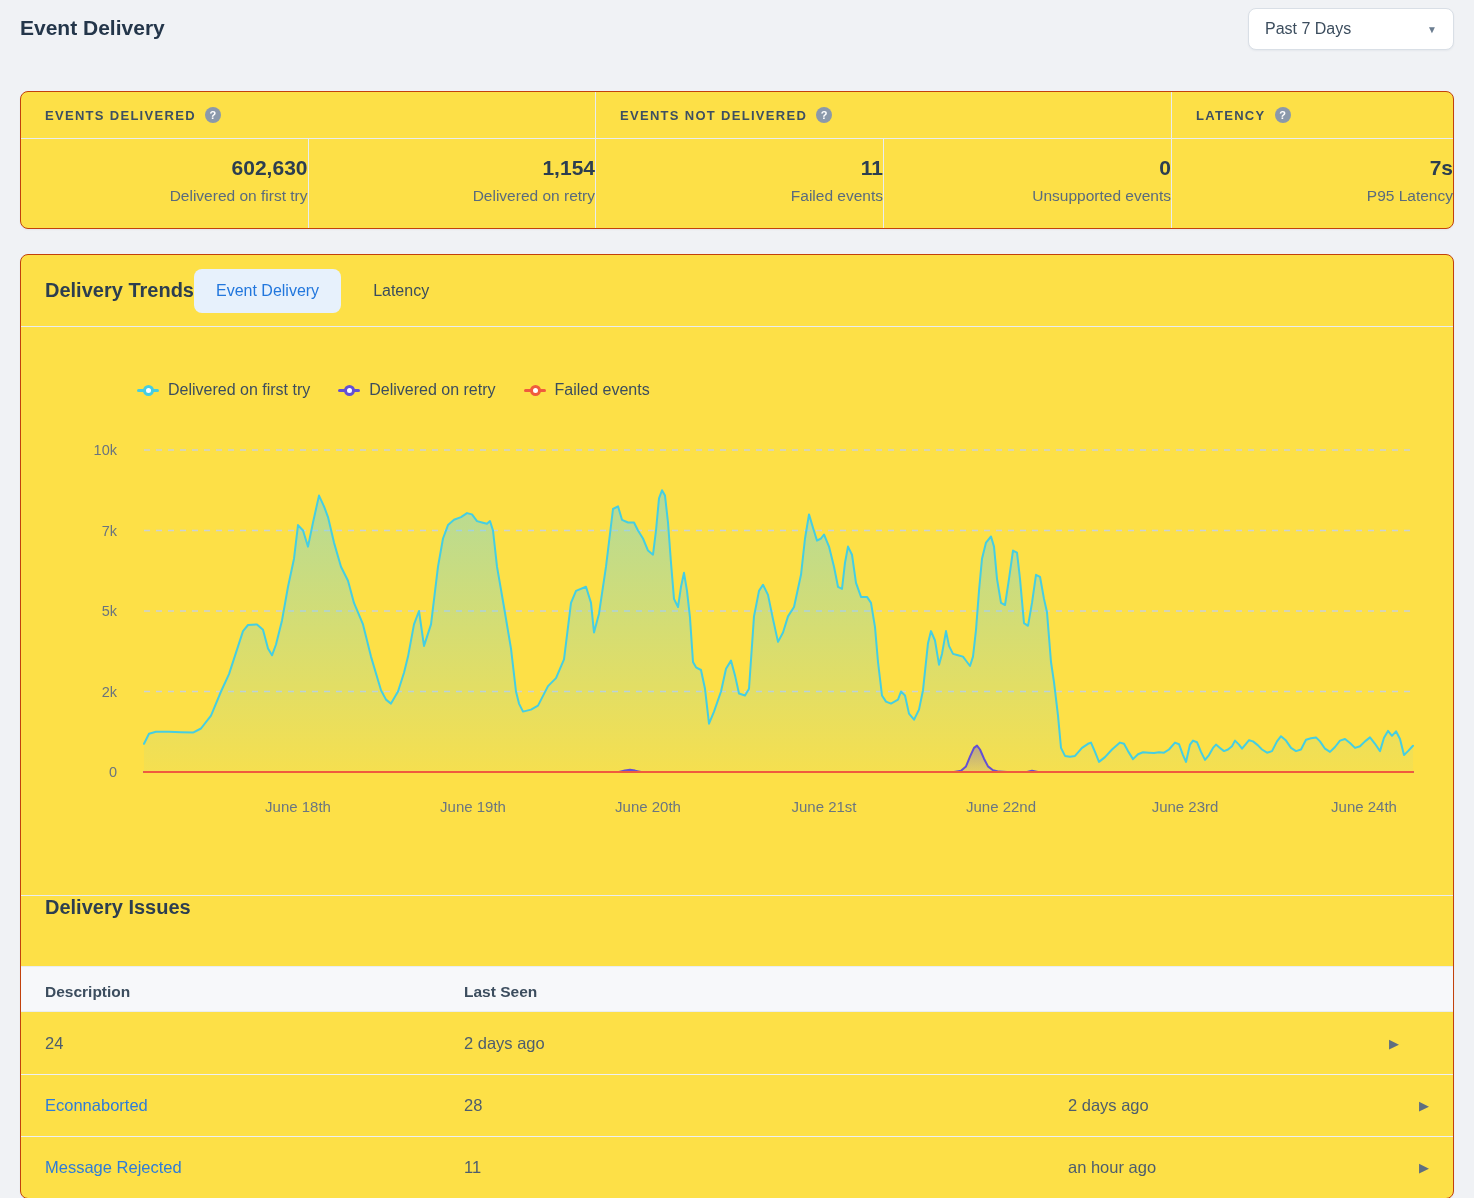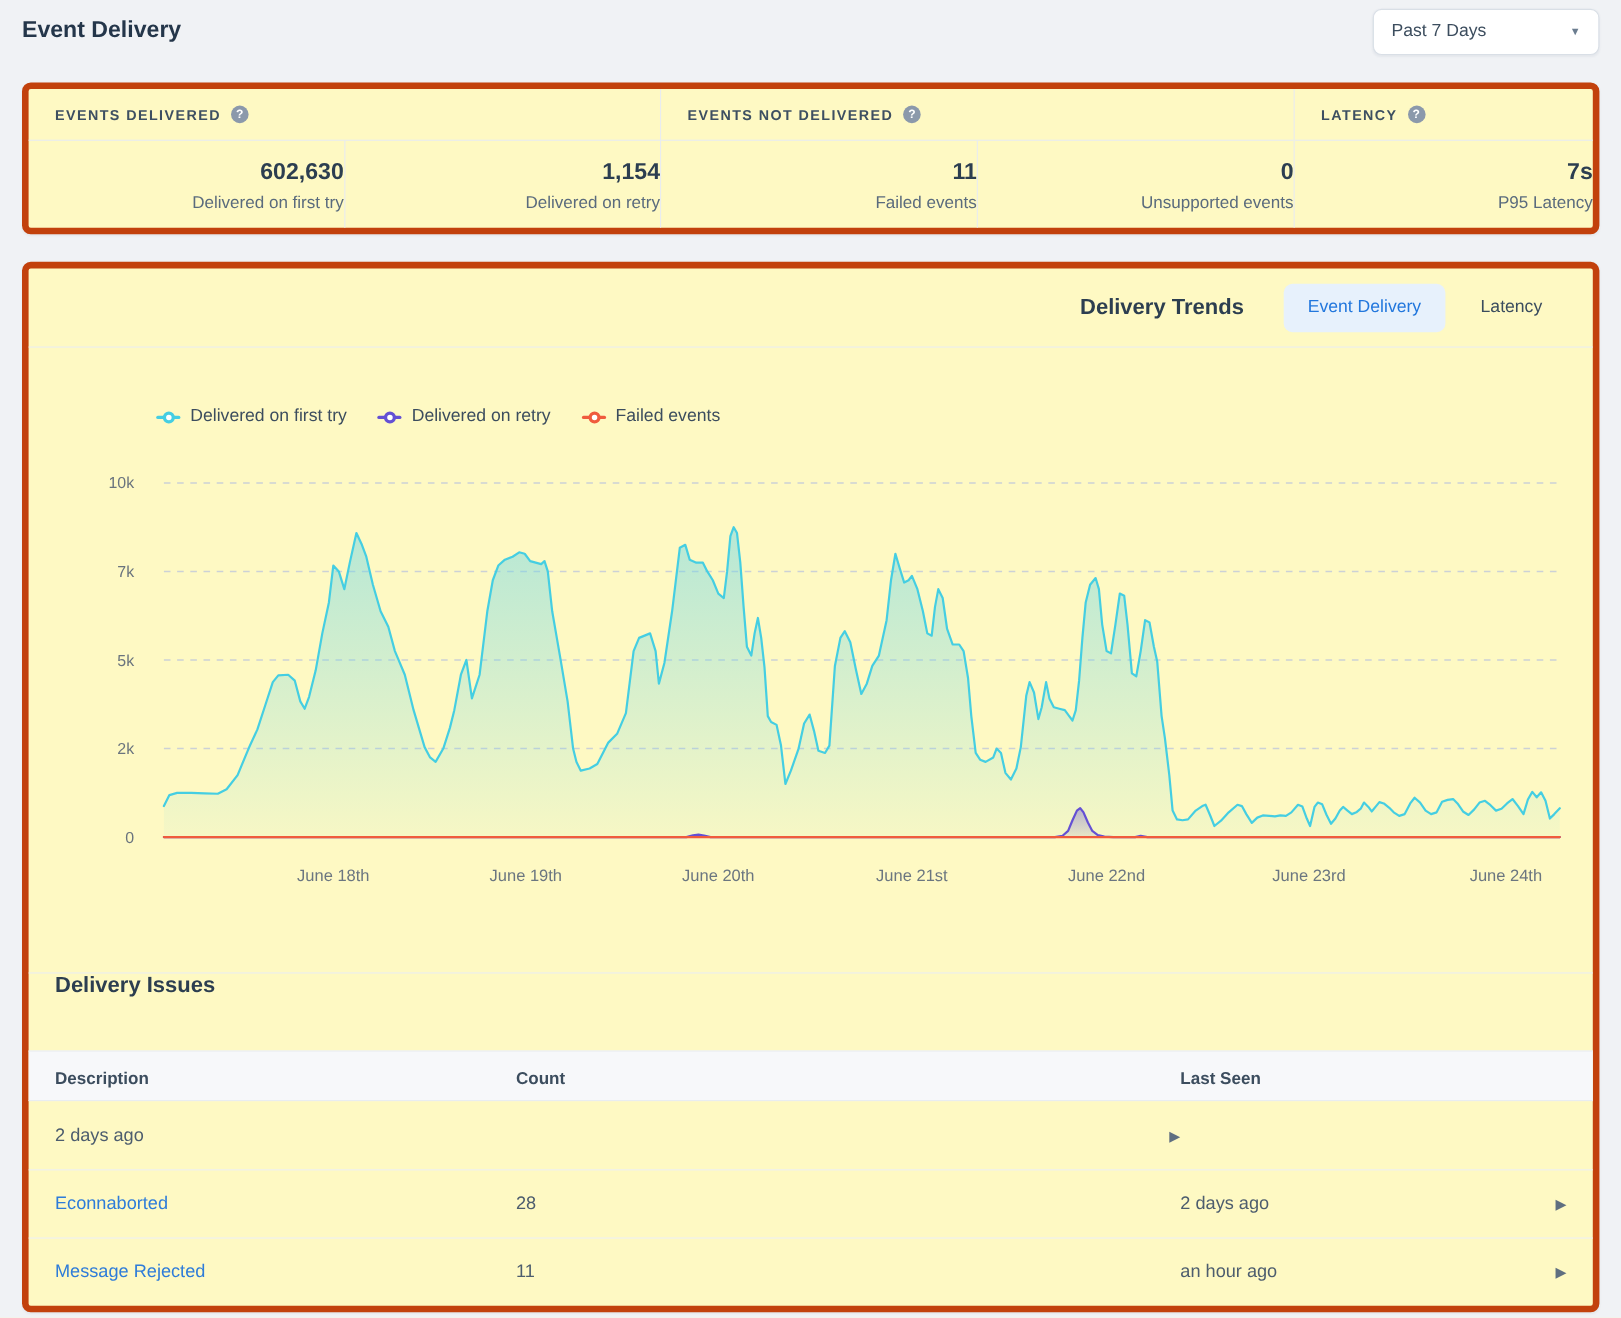--- a/index.html
+++ b/index.html
@@ -12,39 +12,39 @@
   
   .page-header { height:75px; padding:8px 20px 0 20px; display:flex; justify-content:space-between; align-items:flex-start; }
   .page-title { font-size:21px; font-weight:700; color:#24364a; margin-top:8px; }
   .select-btn {
     width:206px; height:42px; background:#fff; border:1px solid #d9dfe6; border-radius:8px;
     display:flex; align-items:center; justify-content:space-between; padding:0 16px;
     font-size:16px; color:#3c4d5e; cursor:pointer; box-shadow:0 1px 2px rgba(20,40,70,.05);
   }
   .caret { font-size:10px; color:#6b7d90; }
   
-  .card { background:#fef9c3; border:6px solid #c2410c; border-radius:8px; margin:0 20px; box-shadow:0 1px 2px rgba(23,43,66,.05); }
+  .card { background:#fde047; border:1px solid #c2410c; border-radius:8px; margin:16px 20px; box-shadow:0 1px 2px rgba(23,43,66,.05); }
   
   .stats-card { height:138px; display:flex; }
   .stat-group { display:flex; flex-direction:column; }
   .stat-group.g1 { width:575px; border-right:1px solid #e8ecf0; }
   .stat-group.g2 { width:576px; border-right:1px solid #e8ecf0; }
   .stat-group.g3 { flex:1; }
   .stat-group-header { height:47px; border-bottom:1px solid #e8ecf0; display:flex; align-items:center; gap:9px; padding-left:24px;
     font-size:13px; font-weight:700; letter-spacing:1.3px; color:#3d4f61; }
   .help-icon { width:16px; height:16px; border-radius:50%; background:#8b99ab; color:#fff; font-size:11px; font-weight:700;
     display:inline-flex; align-items:center; justify-content:center; cursor:pointer; letter-spacing:0; }
   .stat-metrics { display:flex; flex:1; }
   .metric { flex:1; padding:17px 0 0 24px;text-align:right; }
   .metric + .metric { border-left:1px solid #e8ecf0; }
   .metric-value { font-size:21px; font-weight:700; color:#2c3e50; }
   .metric-label { font-size:15.5px; color:#5a6b7d; margin-top:7px; }
   
   .main-card { margin-top:25px; }
-  .trends-header { height:72px; border-bottom:1px solid #e9edf0; display:flex; align-items:center; justify-content:flex-end; padding:0 24px;gap:36px; }
+  .trends-header { height:72px; border-bottom:1px solid #e9edf0; display:flex; align-items:center; justify-content:flex-start; padding:0 24px; }
   .section-title { font-size:20px; font-weight:700; color:#2c3e50; }
   .tabs { display:flex; align-items:center; gap:10px; }
   .tab { font-size:16px; padding:13px 22px; border-radius:8px; color:#3a4c5e; cursor:pointer; }
   .tab.active { background:#e7f1fc; color:#2277dd; }
   
   .chart-wrap { position:relative; height:568px; }
   .legend { position:absolute; top:54px; left:116px; display:flex; gap:28px; align-items:center; }
   .legend-item { display:flex; align-items:center; gap:9px; font-size:16px; color:#3c4d5e; cursor:pointer; }
   .lg-marker { position:relative; width:22px; height:11px; display:flex; align-items:center; }
   .lg-line { width:22px; height:3px; border-radius:2px; }
@@ -190,25 +190,25 @@
         <path d="M123,350.0 L1392,350.0" fill="none" stroke="#f05b3d" stroke-width="2" stroke-linejoin="round" stroke-linecap="round"></path>
       </svg>
   </div>
 
   <div class="issues-section">
     <div class="issues-header">
       <span class="section-title">Delivery Issues</span>
     </div>
     <div class="table-header">
       <span>Description</span>
-      <span>Count</span>
       <span>Last Seen</span>
       <span></span>
     </div>
     <div class="issue-row">
+      <span class="cell">24</span>
       <span class="cell">2 days ago</span>
       <span class="row-chevron">▶</span>
     </div>
     <div class="issue-row">
       <span><a class="issue-link">Econnaborted</a></span>
       <span class="cell">28</span>
       <span class="cell">2 days ago</span>
       <span class="row-chevron">▶</span>
     </div>
     <div class="issue-row">

